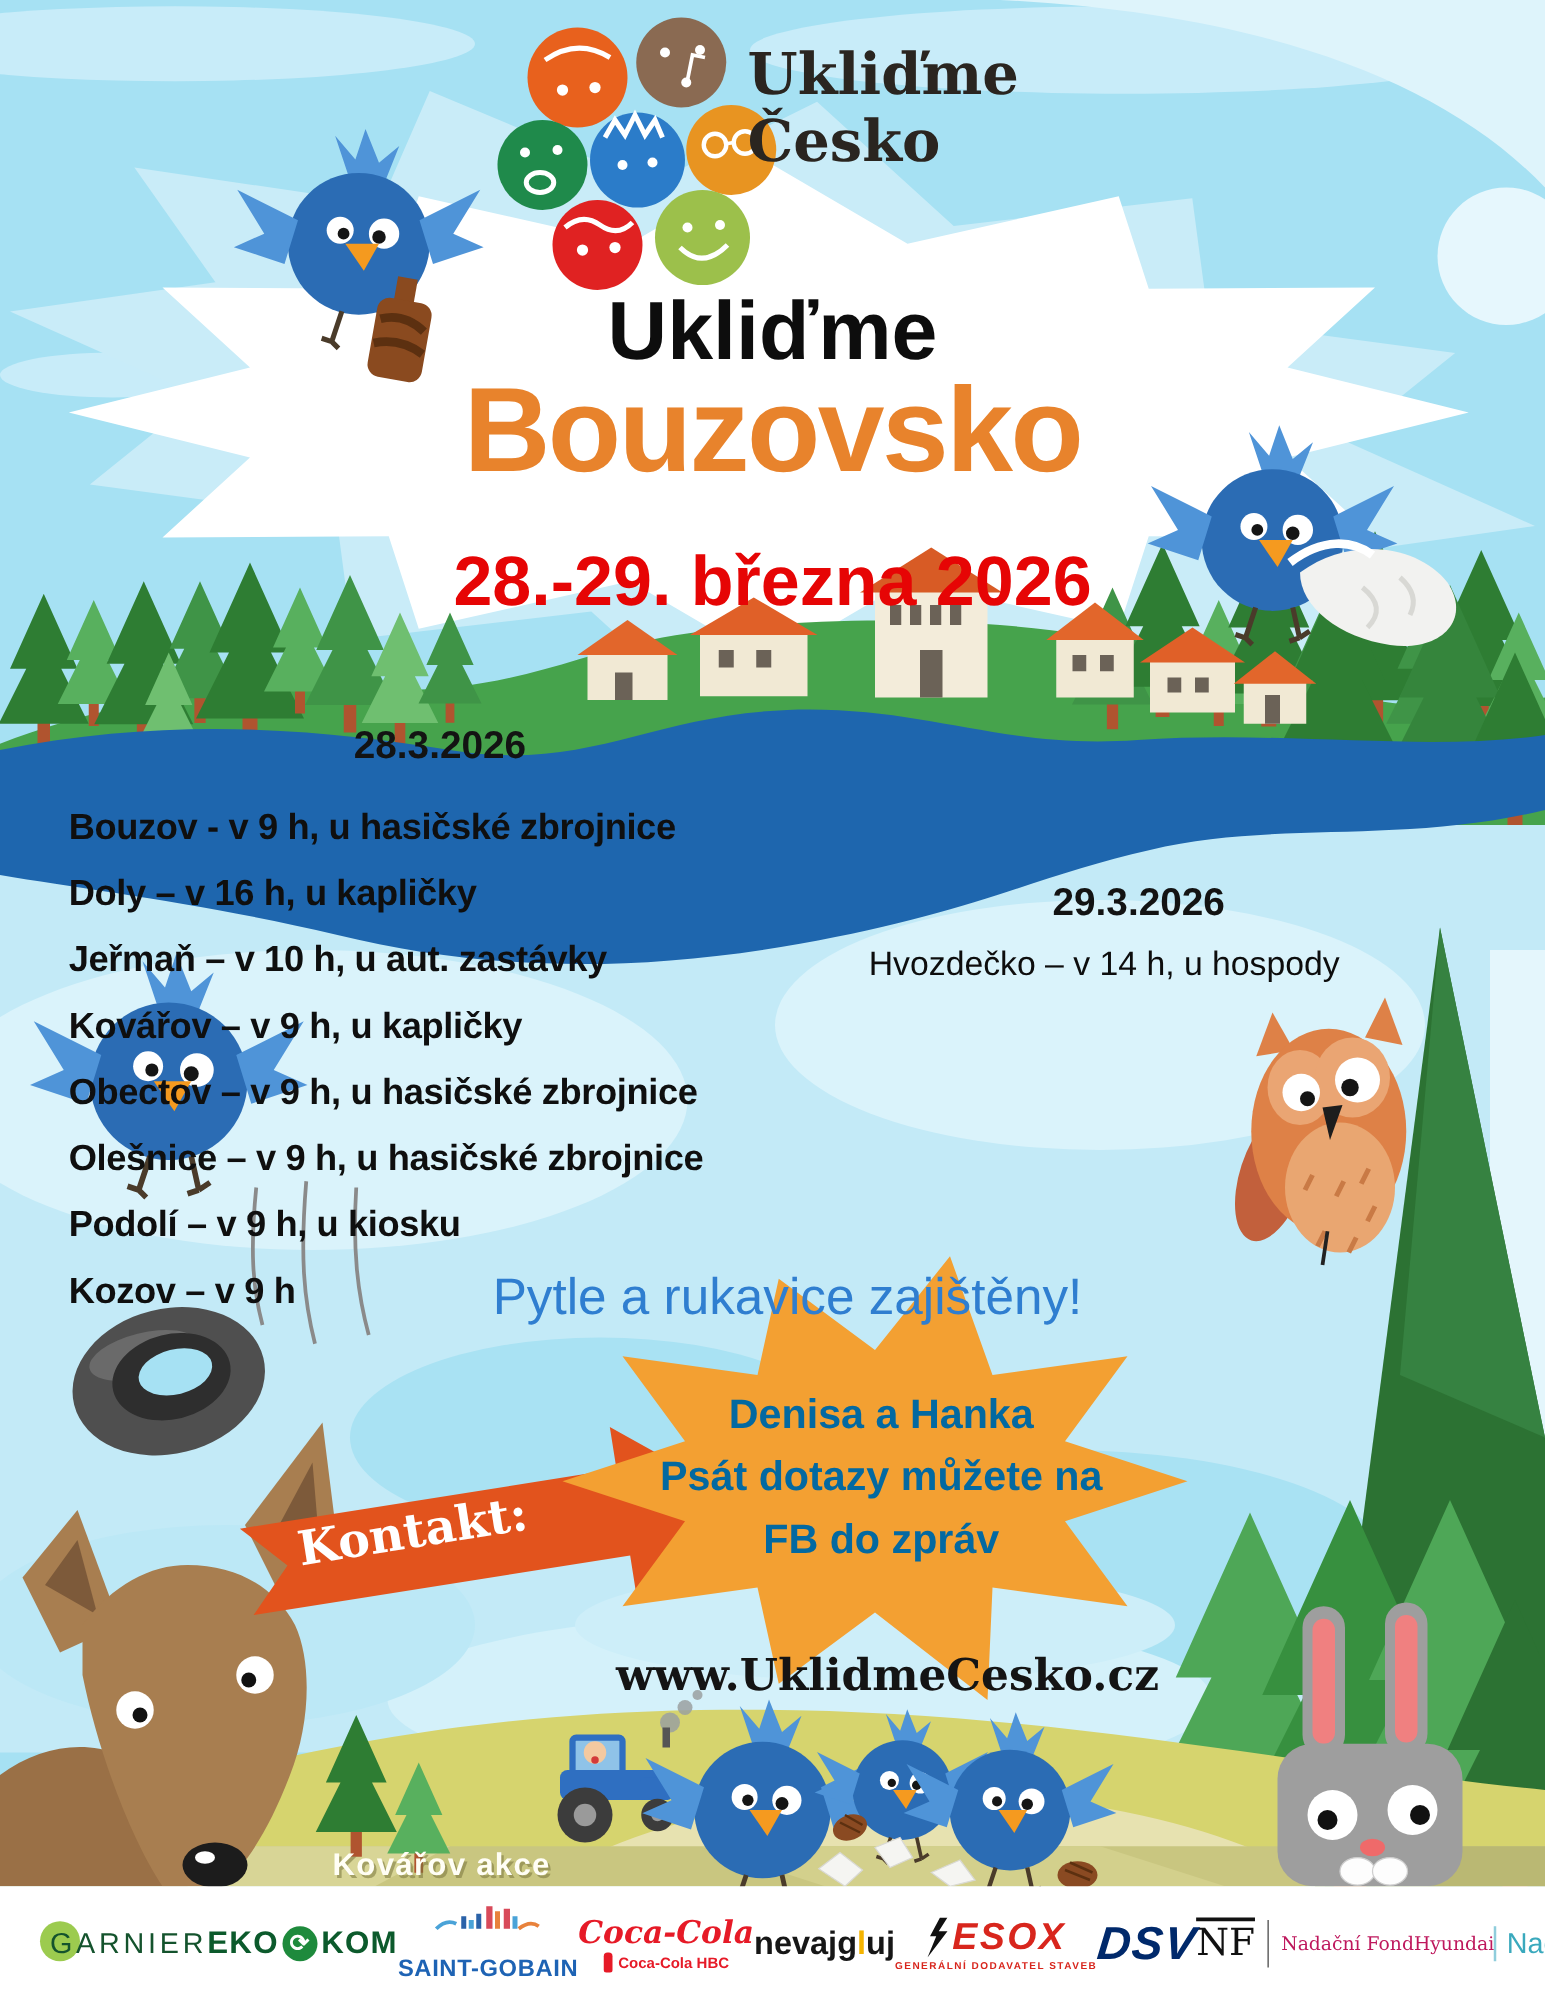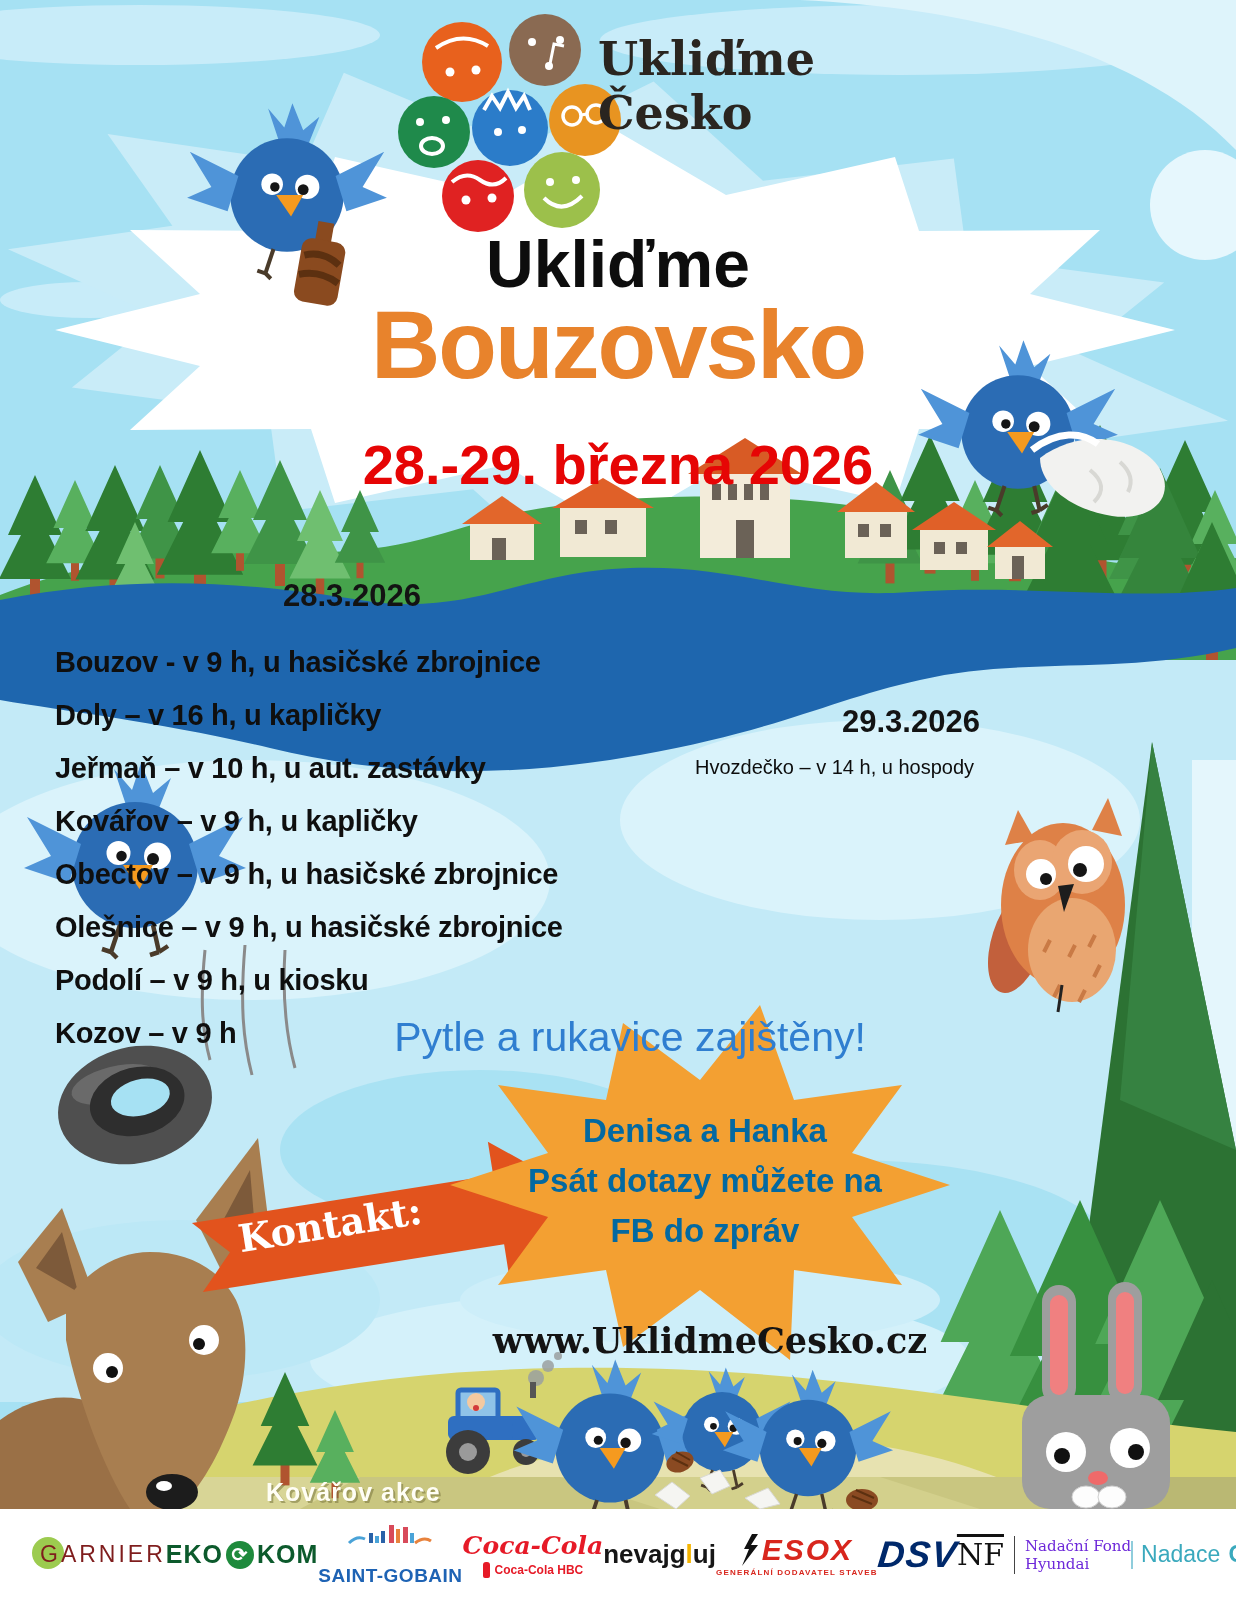--- a/index.html
+++ b/index.html
@@ -15,41 +15,41 @@
     font-weight:bold;font-size:46px;line-height:54px;}
   .title1{left:0;top:226px;width:1236px;text-align:center;font-size:66px;font-weight:bold;color:#0d0d0d;}
   .title2{left:0;top:290px;width:1236px;text-align:center;font-size:96px;font-weight:bold;
     color:#e8832c;letter-spacing:-2px;}
   .dates{left:0;top:432px;width:1236px;text-align:center;font-size:56px;font-weight:bold;color:#e60505;}
 
   .day1-heading{left:283px;top:578px;font-size:31px;font-weight:bold;color:#131313;}
   .day1-list{left:55px;top:636px;font-size:29px;font-weight:bold;color:#0f0f0f;letter-spacing:-0.3px;}
   .day1-list .event{line-height:53px;white-space:nowrap;}
   .day2-heading{left:842px;top:704px;font-size:31px;font-weight:bold;color:#131313;}
-  .day2-event{left:695px;top:756px;font-size:20px;font-weight:400;color:#0d0d0d;}
+  .day2-event{left:695px;top:756px;font-size:27px;font-weight:400;color:#0d0d0d;}
 
   .note{left:12px;top:1014px;width:1236px;text-align:center;font-size:41px;color:#2f7ed0;}
 
   .contact-label{left:205px;top:1202px;width:250px;text-align:center;
     font-family:"DejaVu Serif",serif;font-weight:bold;font-size:38px;color:#ffffff;
     transform:rotate(-9deg);transform-origin:center;}
   .contact-lines{left:440px;top:1106px;width:530px;text-align:center;
     font-size:33px;font-weight:bold;color:#0369a1;line-height:50px;}
 
   .website{left:420px;top:1320px;width:580px;text-align:center;
     font-family:"DejaVu Serif",serif;font-weight:bold;font-size:35px;color:#141414;}
 
   .partners-heading{left:266px;top:1478px;font-size:25px;font-weight:bold;color:#fffef5;
     letter-spacing:1px;text-shadow:2px 2px 0 rgba(120,117,60,.55);}
 
   .footer{left:0;top:1509px;width:1236px;height:91px;display:flex;align-items:center;
     justify-content:space-between;padding:0 34px;box-sizing:border-box;}
   .logo{display:flex;align-items:center;}
 
-  .garnier{position:relative;font-size:23px;letter-spacing:3px;color:#7f1d1d;font-weight:500;padding-left:6px;}
+  .garnier{position:relative;font-size:23px;letter-spacing:3px;color:#14532d;font-weight:500;padding-left:6px;}
   .garnier .gdot{position:absolute;left:-2px;top:-4px;width:32px;height:32px;border-radius:50%;
     background:#9ccb4f;z-index:0;}
   .garnier .gtxt{position:relative;z-index:1;}
 
   .ekokom{font-size:25px;font-weight:bold;color:#0c5a2c;letter-spacing:1px;gap:3px;}
   .ekokom .recycle{display:inline-flex;align-items:center;justify-content:center;width:28px;height:28px;
     border-radius:50%;background:#1e8a3c;color:#fff;font-size:19px;font-weight:bold;}
 
   .saintgobain{flex-direction:column;align-items:center;gap:20px;}
   .saintgobain .sg-text{font-size:19px;font-weight:bold;color:#1e63b4;letter-spacing:0.5px;}
@@ -68,22 +68,22 @@
   .esox .esox-row{display:flex;align-items:center;gap:3px;}
   .esox .esox-name{font-size:30px;font-weight:bold;font-style:italic;color:#d8261d;letter-spacing:2px;}
   .esox .esox-sub{font-size:8px;font-weight:bold;color:#d8261d;letter-spacing:1.2px;}
 
   .dsv{font-size:37px;font-weight:800;font-style:italic;color:#00296b;letter-spacing:1px;
     transform:skewX(-6deg);}
 
   .nfh{gap:10px;}
   .nfh .monogram{font-family:"DejaVu Serif",serif;font-size:30px;color:#111;text-decoration:overline;}
   .nfh .nfh-divider{width:1px;height:38px;background:#444;}
-  .nfh .nfh-lines{display:flex;flex-direction:column;font-family:"DejaVu Serif",serif;
-    font-size:15px;color:#6d28d9;line-height:1.2;}
+  .nfh .nfh-lines{display:flex;flex-direction:row;font-family:"DejaVu Serif",serif;
+    font-size:15px;color:#be185d;line-height:1.2;}
 
   .osf{gap:8px;color:#3aa9bd;align-items:center;}
   .osf .osf-divider{width:2px;height:28px;background:#8fcddc;}
   .osf .osf-pre{font-size:23px;font-weight:300;}
   .osf .osf-post{font-size:23px;font-weight:bold;}
 </style>
 </head>
 <body>
 
 <div class="poster">

